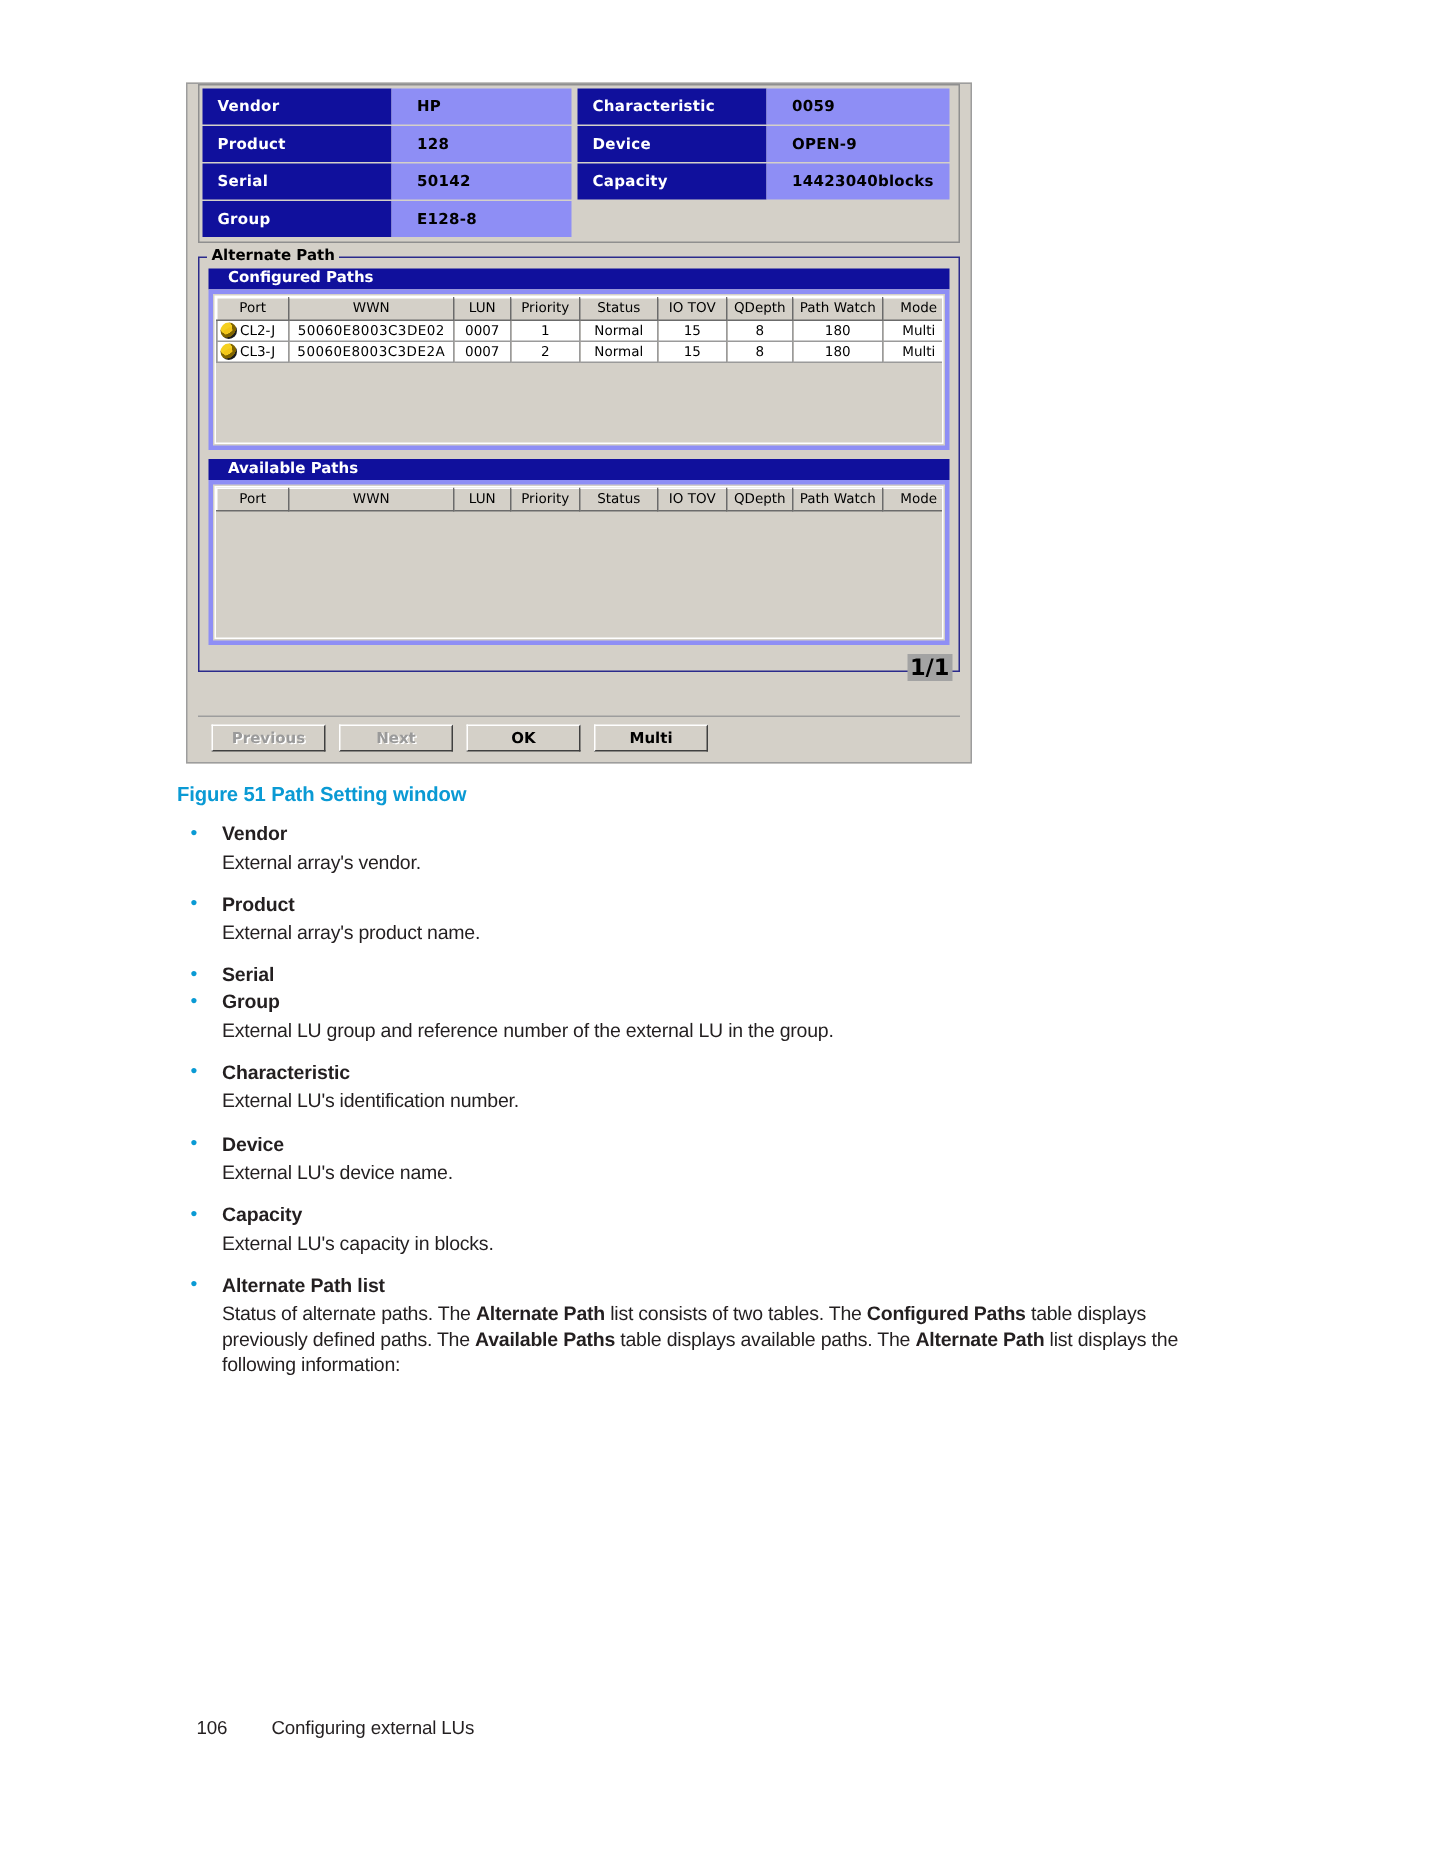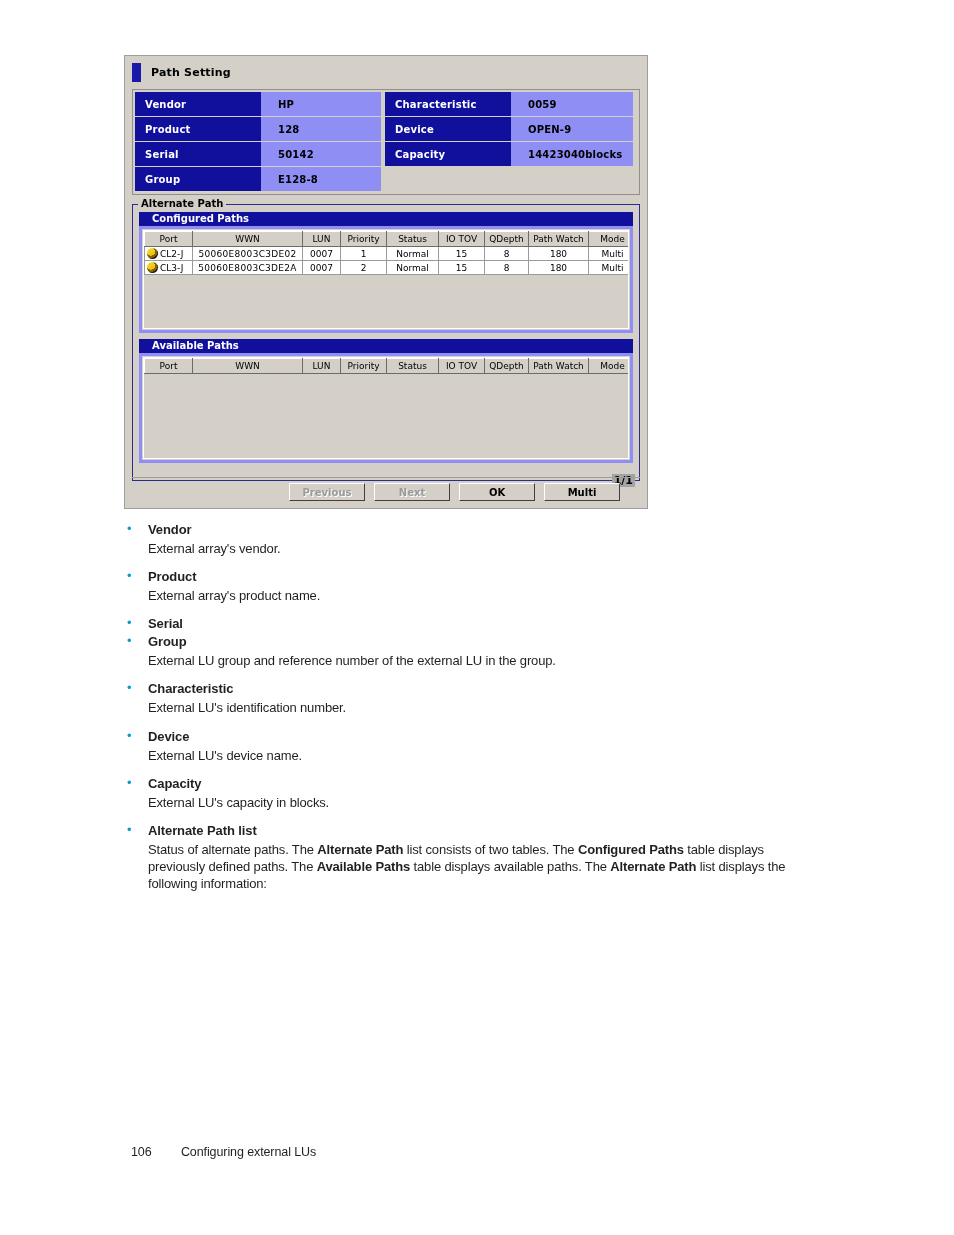--- a/index.html
+++ b/index.html
@@ -109,21 +109,21 @@
     font-size: 10px;
     font-weight: bold;
     color: #000;
   }
   .page-indicator {
     position: absolute;
     bottom: -7px;
     right: 4px;
     background: #a3a3a3;
     padding: 0 2px;
-    font-size: 11px;
+    font-size: 15px;
     font-weight: bold;
     color: #000;
   }
 
   .tbl-group { margin-bottom: 6px; }
   .tbl-caption {
     background: #10109c;
     color: #ffffff;
     font-size: 10px;
     font-weight: bold;
@@ -212,21 +212,20 @@
   col.c-mode  { width: 48px; }
 
   .empty-fill { background: #d4d0c8; width: 100%; }
 
   
   .btn-bar {
     position: absolute;
     left: 16px; right: 0;
     bottom: 7px;
     display: flex;
-    justify-content: flex-end;
     padding-right: 27px;
     gap: 9px;
   }
   .btn {
     width: 76px;
     height: 18px;
     background: #d4d0c8;
     border-top: 1px solid #ffffff;
     border-left: 1px solid #ffffff;
     border-right: 1px solid #404040;
@@ -330,24 +329,20 @@
     color: #231f20;
     letter-spacing: -0.1px;
   }
   .footer .pgnum { margin-right: 26px; }
 </style>
 </head>
 <body>
 
 <div class="screenshot">
 
-  <div class="dlg-titlebar">
-    <span class="title-marker"></span>
-    <span class="dlg-title">Path Setting</span>
-  </div>
 
   <div class="info-panel">
     <div class="info-row">
       <div class="lbl lbl-a">Vendor</div>
       <div class="val val-a">HP</div>
       <div class="lbl lbl-b">Characteristic</div>
       <div class="val val-b">0059</div>
     </div>
     <div class="info-row">
       <div class="lbl lbl-a">Product</div>
@@ -482,20 +477,21 @@
   <div class="btn-sep"></div>
   <div class="btn-bar">
     <div class="btn disabled">Previous</div>
     <div class="btn disabled">Next</div>
     <div class="btn">OK</div>
     <div class="btn">Multi</div>
   </div>
 </div>
 
 <div class="doc">
+  <p class="fig-caption">Figure 51 Path Setting window</p>
 
   <ul class="bul">
     <li>
       <p class="term">Vendor</p>
       <p class="desc">External array's vendor.</p>
     </li>
     <li>
       <p class="term">Product</p>
       <p class="desc">External array's product name.</p>
     </li>

